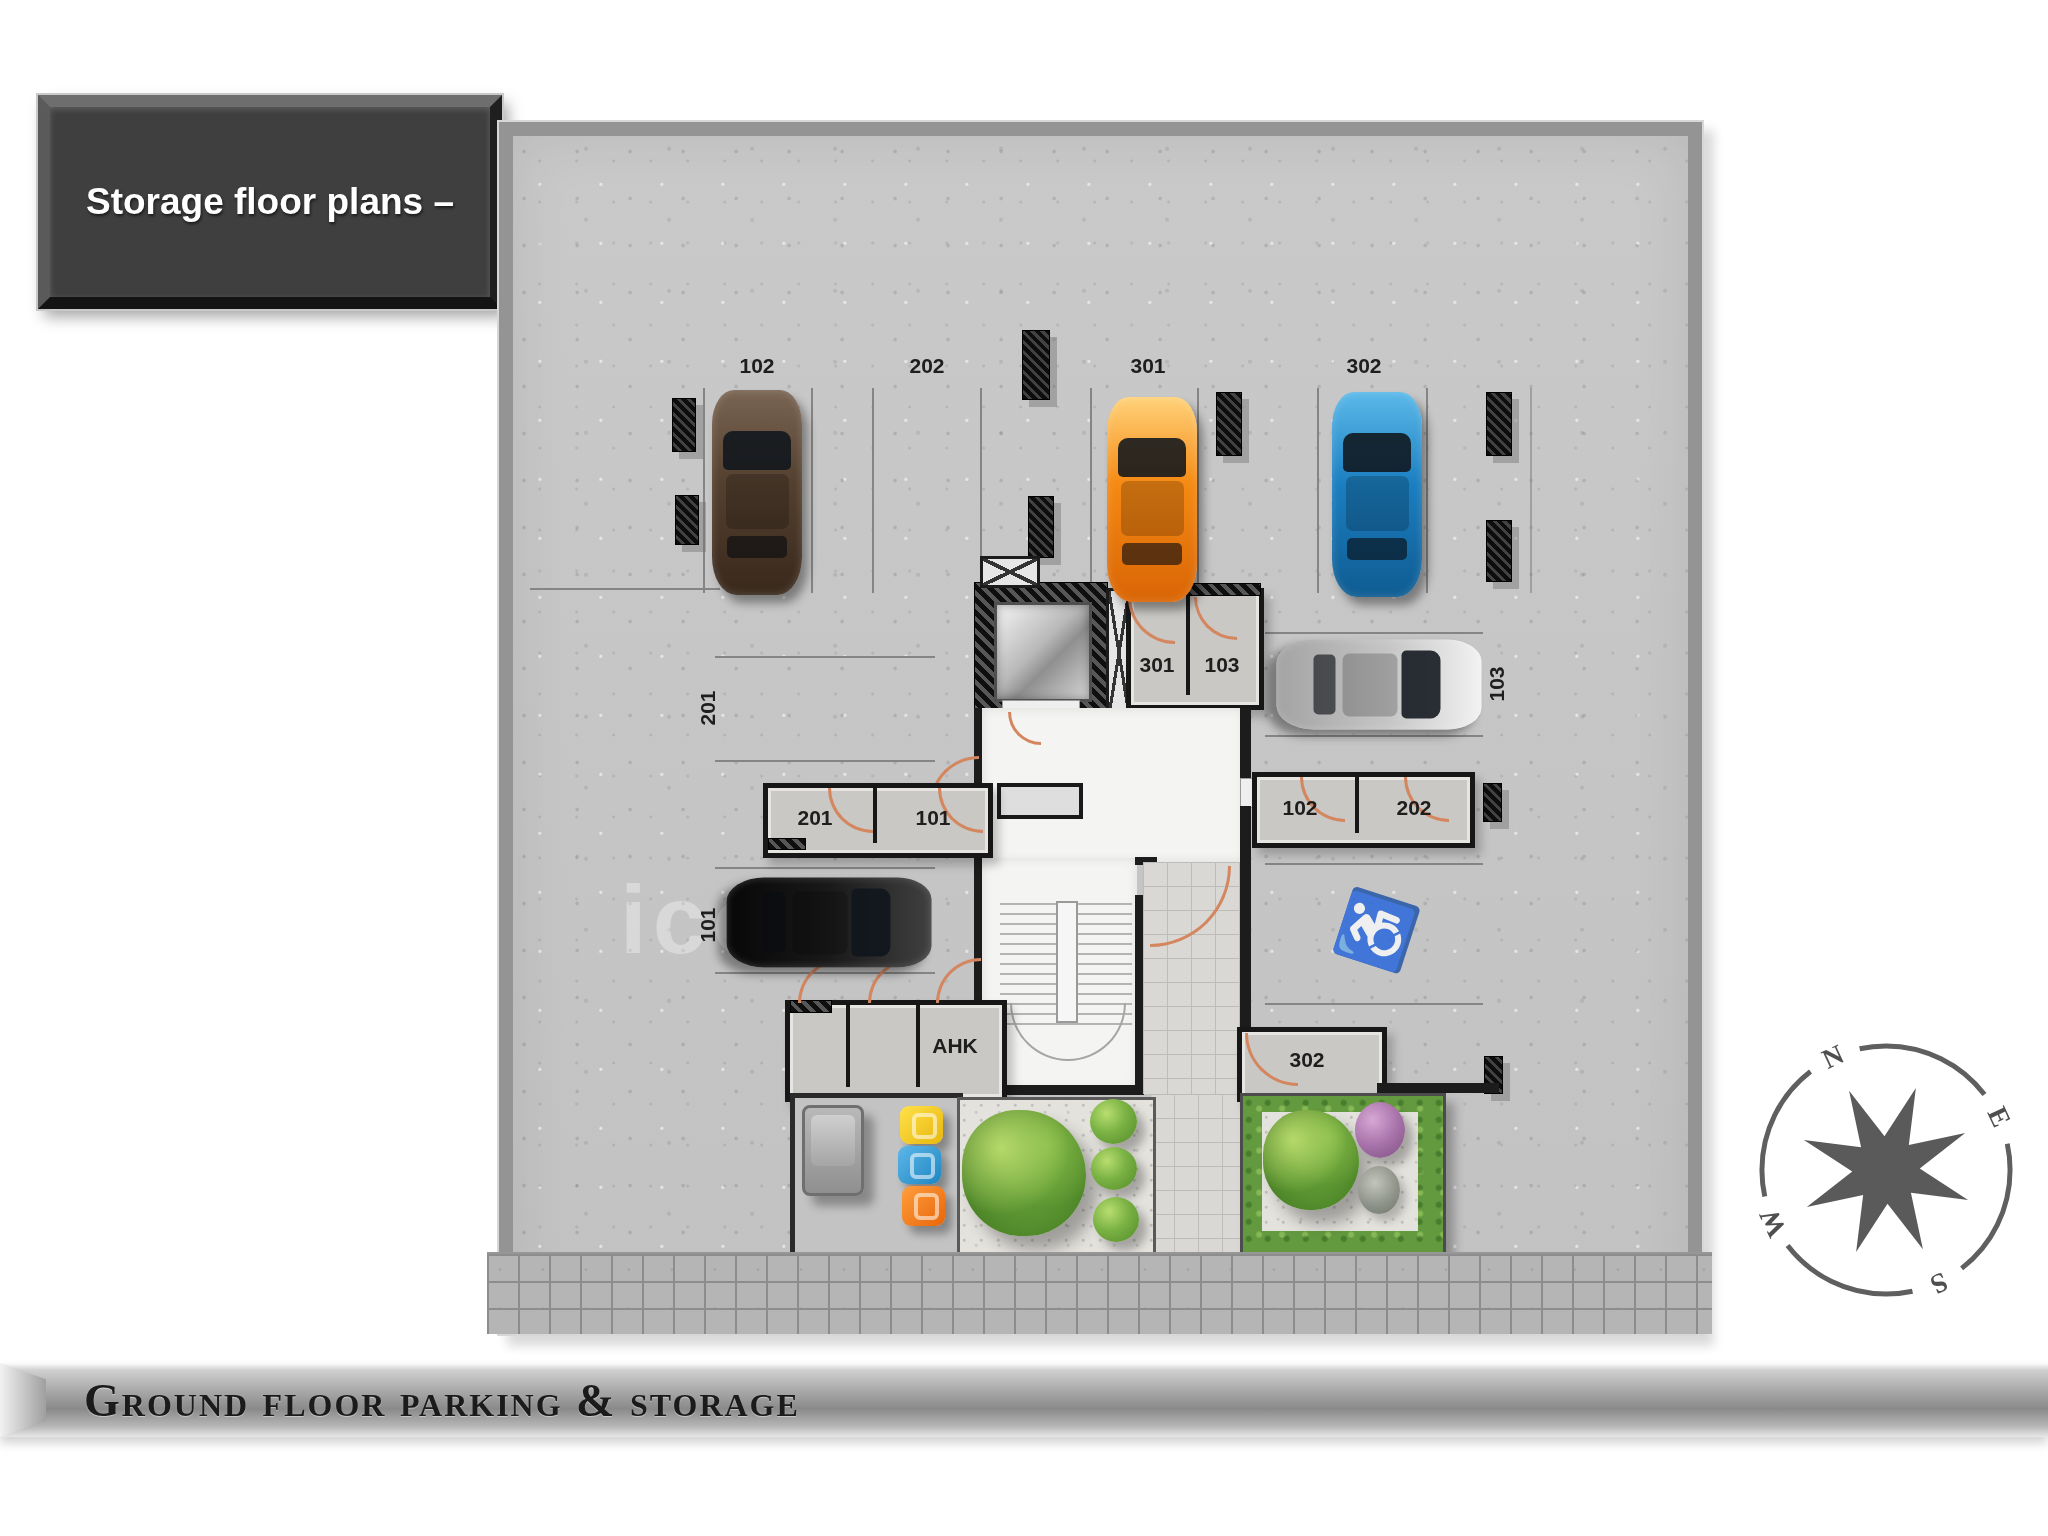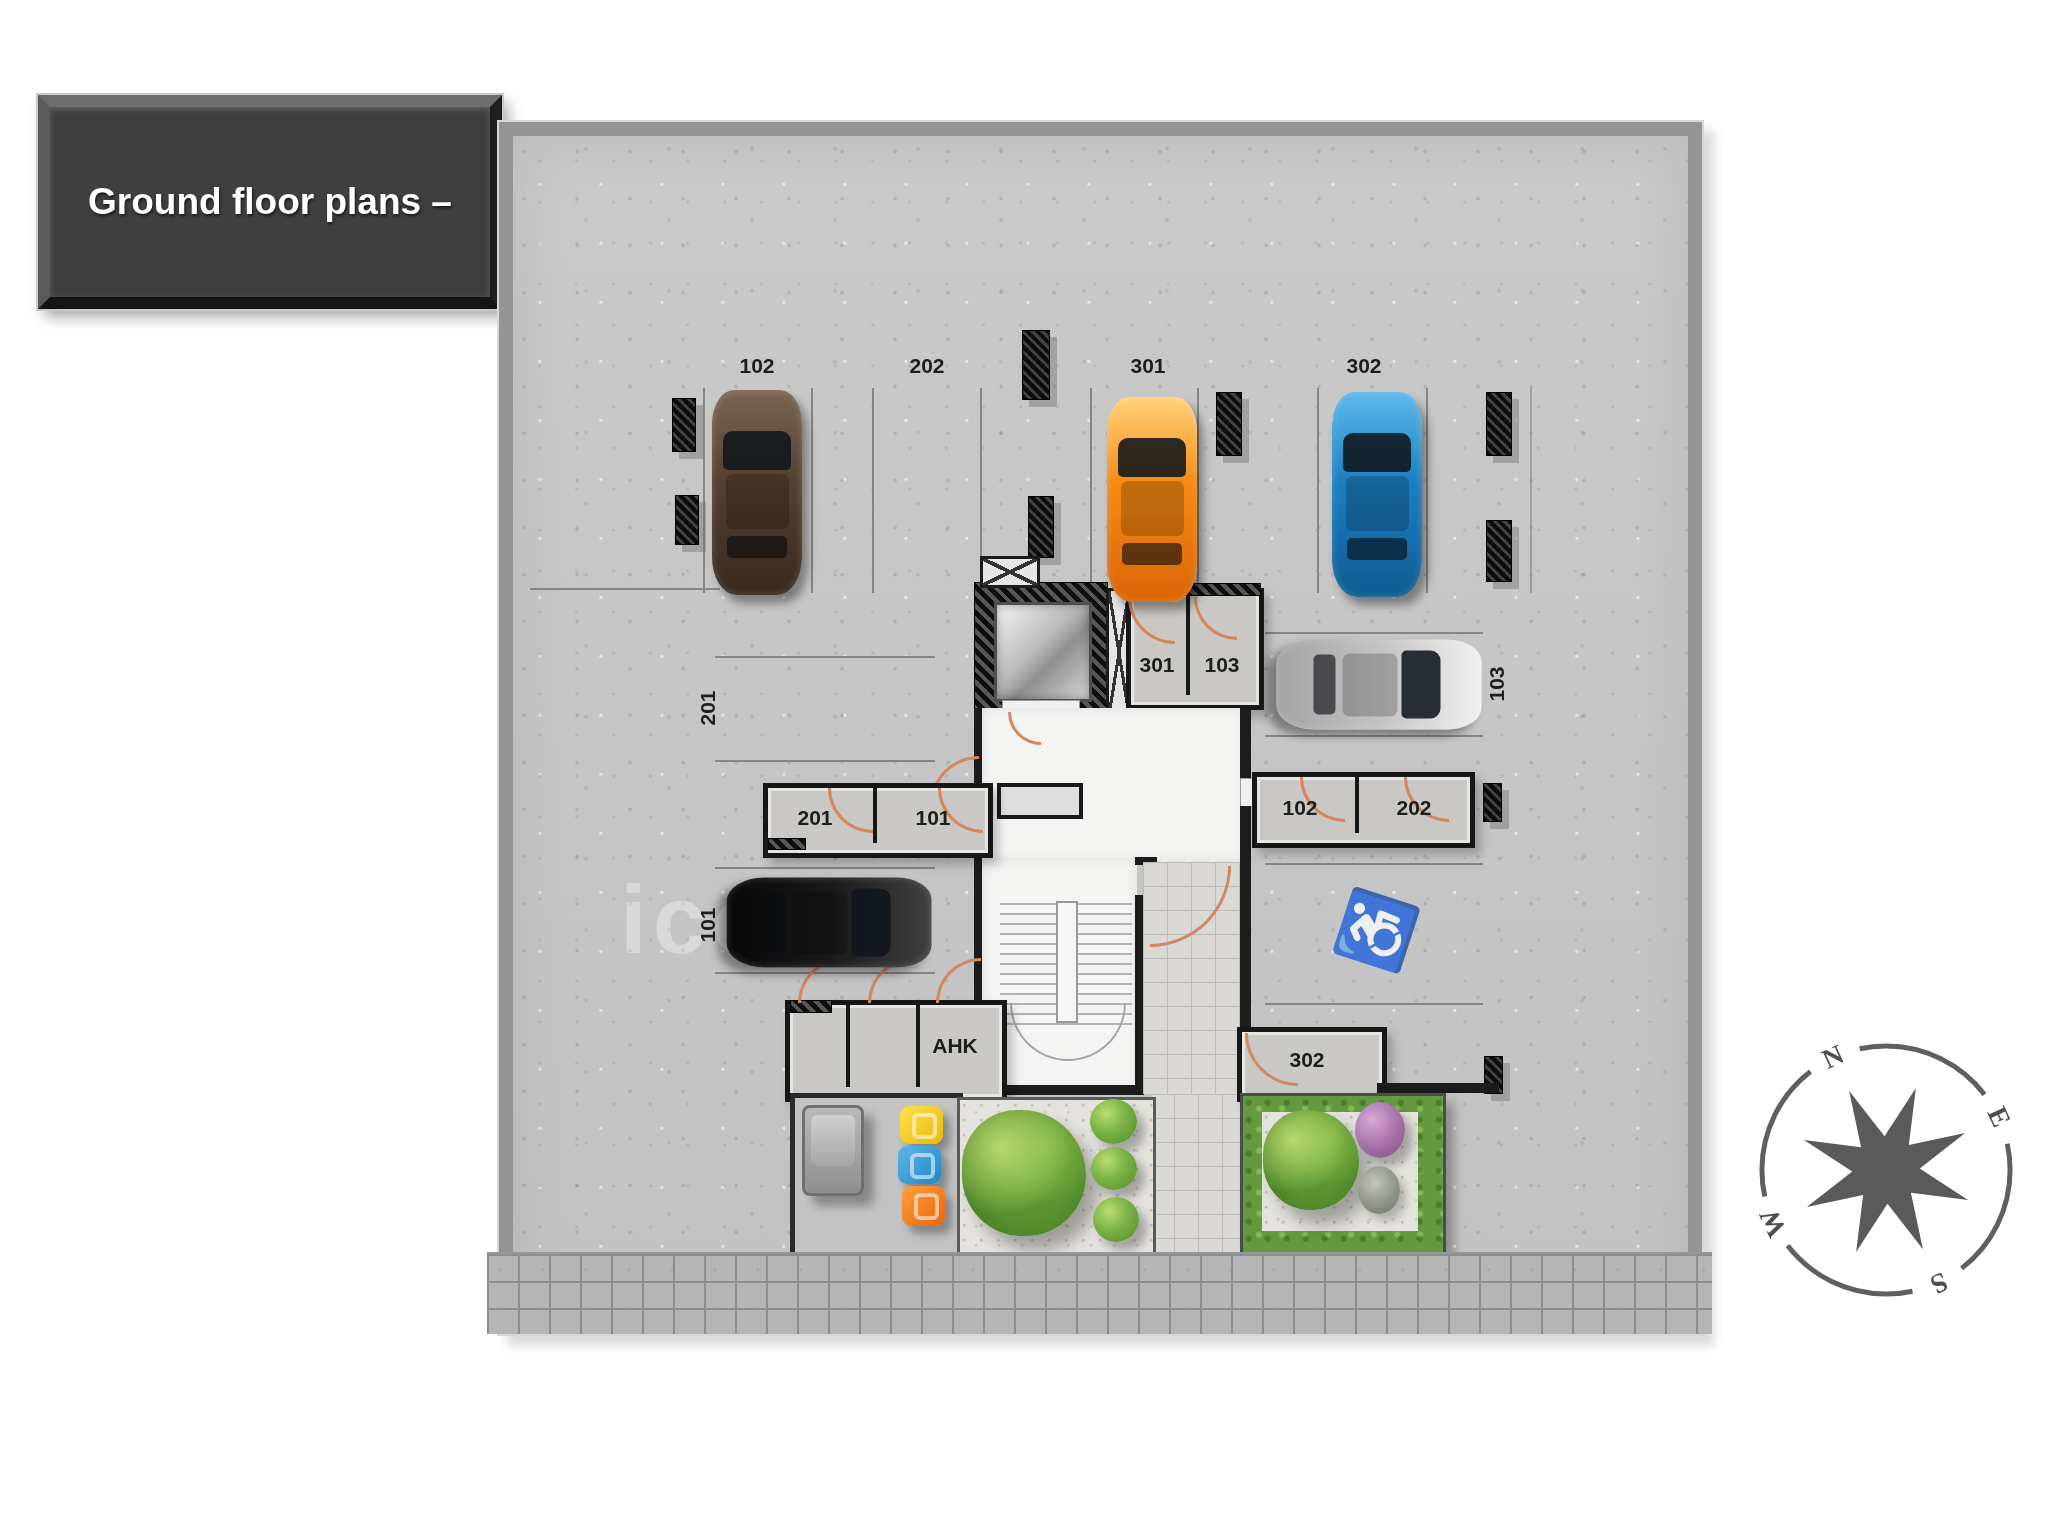--- a/index.html
+++ b/index.html
@@ -126,21 +126,21 @@
   .handicap{color:#8f8f8f;font-size:64px;transform:rotate(-72deg);opacity:.8;}
   .watermark{color:rgba(255,255,255,.34);font-size:96px;font-weight:bold;letter-spacing:6px;}
   .threshold{background:#efefef;border:1px solid #9a9a9a;}
 </style>
 </head>
 <body>
 
 <div class="stage">
 
   <div class="abs title-box">
-    <div class="tl">Ground floor plans –</div>
+    <div class="tl">Storage floor plans –</div>
   </div>
 
   <div class="abs plan">
     <div class="concrete"></div>
   </div>
 
   <div class="abs vline" style="left:703px;top:388px;height:205px;"></div>
   <div class="abs vline" style="left:811px;top:388px;height:205px;"></div>
   <div class="abs vline" style="left:872px;top:388px;height:205px;"></div>
   <div class="abs vline" style="left:980px;top:388px;height:205px;"></div>
@@ -301,14 +301,17 @@
       97.8,55.2 133.5,101.0 165.1,52.3 158.0,109.9 214.8,97.8 169.0,133.5 217.7,165.1 160.1,158.0
       172.2,214.8 136.5,169.0 104.9,217.7 112.0,160.1 55.2,172.2 101.0,136.5 52.3,104.9 109.9,112.0"></polygon>
     <g font-family="Liberation Serif, serif" font-size="28" font-weight="bold" fill="#4f4f4f">
       <text x="82" y="30" transform="rotate(-25 82 22)" text-anchor="middle">N</text>
       <text x="248" y="90" transform="rotate(65 248 82)" text-anchor="middle">E</text>
       <text x="188" y="256" transform="rotate(155 188 248)" text-anchor="middle">S</text>
       <text x="22" y="196" transform="rotate(245 22 188)" text-anchor="middle">W</text>
     </g>
   </svg>
 
+  <div class="abs footer-bar">
+    <div class="footer-text">Ground floor parking &amp; storage</div>
+  </div>
 
 </div>
 
 </body></html>

